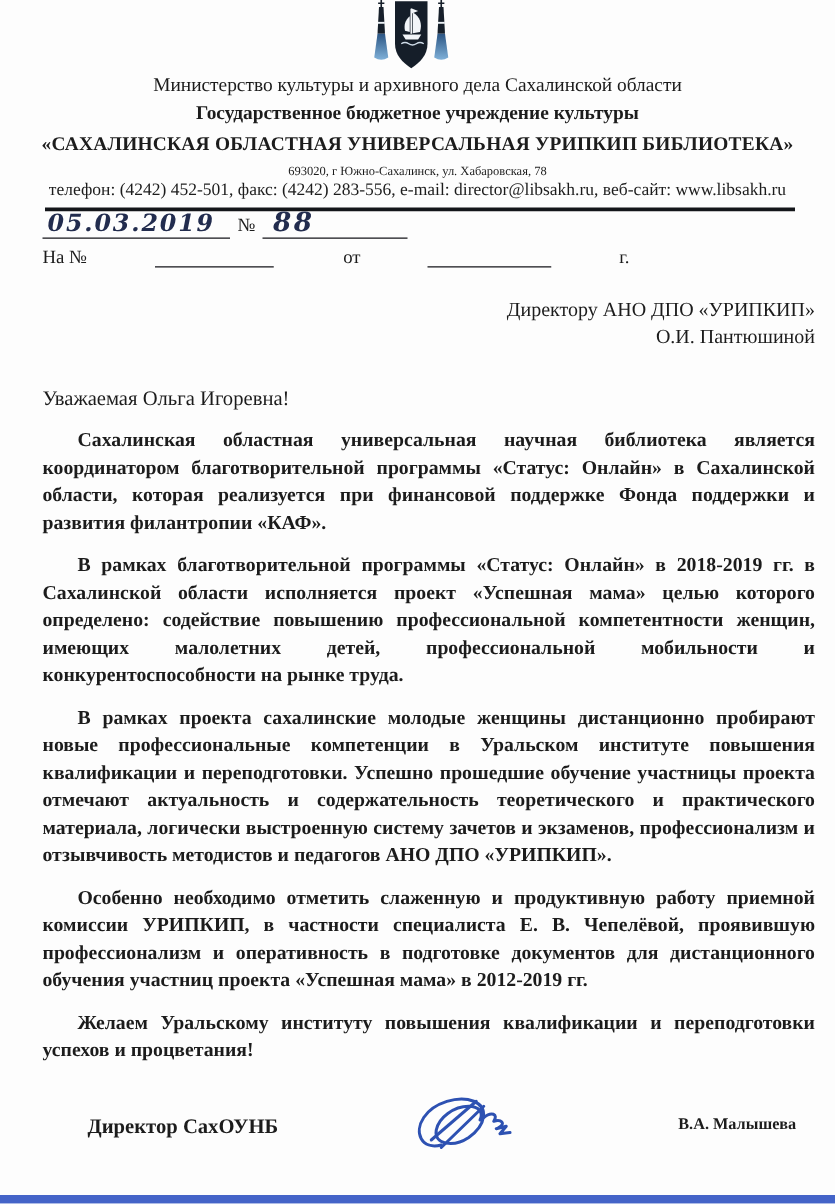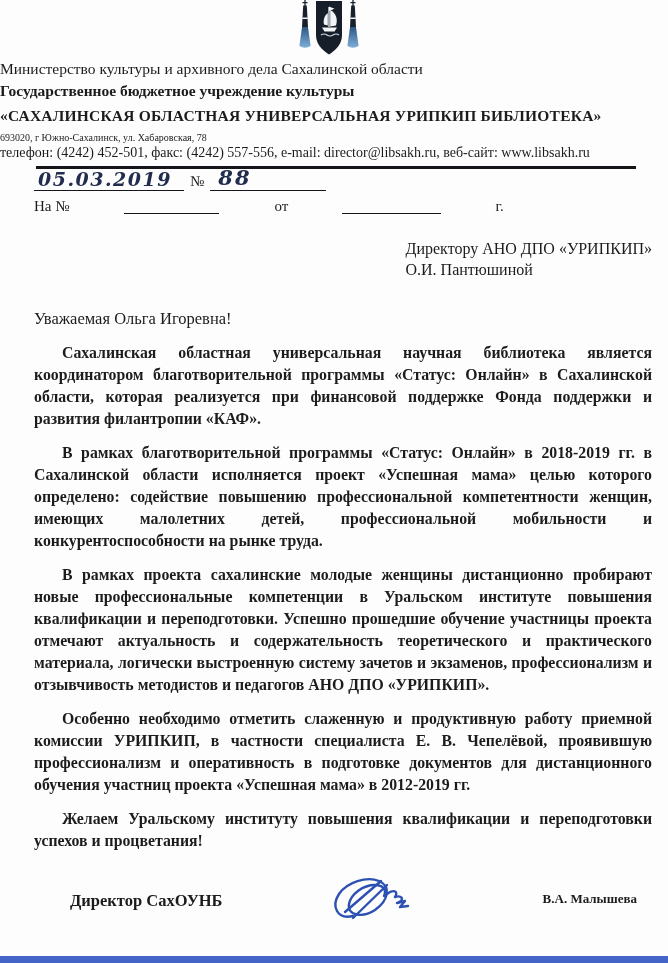--- a/index.html
+++ b/index.html
@@ -7,21 +7,21 @@
     position: relative;
     width: 668px;
     height: 963px;
     background: #fdfdfd;
     font-family: "Liberation Serif", "DejaVu Serif", serif;
     color: #1c1c1c;
     overflow: hidden;
   }
 
   
-  .letterhead { position: absolute; top: 0; left: 0; right: 0; }
+  .letterhead { position: absolute; top: 0; left: 0; right: 0; text-align: center; }
   .emblem { width: 64px; height: 58px; margin: 0 auto; position: relative; left: -5px; }
   .h-ministry { font-size: 15.5px; margin-top: 2px; }
   .h-orgtype  { font-size: 15.5px; font-weight: bold; margin-top: 4px; }
   .h-orgname  { font-size: 15.5px; font-weight: bold; margin-top: 7px; letter-spacing: 0.2px; }
   .h-address  { font-size: 10px; margin-top: 7px; }
   .h-contacts { font-size: 14px; margin-top: 2px; }
 
   .rule {
     position: absolute; top: 166px; left: 36px; width: 600px; height: 3px;
     background: #14161a;
@@ -43,21 +43,21 @@
   .hw-num-cell { width: 108px; border-bottom: 1.6px solid #15151a; padding-left: 8px; }
   .hw-num-cell .hw { font-size: 21px; letter-spacing: 2px; }
   .ref-row2 { margin-top: 6px; display: flex; align-items: flex-end; height: 18px; gap: 48px; }
   .blank { border-bottom: 1.6px solid #15151a; display: inline-block; }
   .blank-1 { width: 95px; margin: 0 8px 1px 6px; }
   .blank-2 { width: 99px; margin: 0 6px 1px 6px; }
 
   
   .addressee {
     position: absolute; top: 238px; right: 16px;
-    text-align: left; font-size: 16px; line-height: 21px; margin-left: 12px;
+    text-align: right; font-size: 16px; line-height: 21px; margin-left: 12px;
   }
 
   
   .content { position: absolute; top: 309px; left: 34px; right: 16px; }
   .salutation { text-align: left; font-size: 16.5px; margin-bottom: 13px; }
   .content p {
     margin: 0 0 12px 0;
     font-size: 15.8px;
     line-height: 22px;
     text-align: justify;
@@ -113,21 +113,21 @@
           <path d="M11.8 12 C8 15 7 19.5 8 23.5 L11.8 24.5 Z" fill="#f2f5f8"></path>
           <path d="M6 26.5 H21 L18.5 30.5 H8.5 Z" fill="#f2f5f8"></path>
           <path d="M5 34 q3 -2 6 0 t6 0 t6 0" stroke="#cfdce8" stroke-width="1.2" fill="none"></path>
         </g>
       </svg>
     </div>
     <div class="h-ministry">Министерство культуры и архивного дела Сахалинской области</div>
     <div class="h-orgtype">Государственное бюджетное учреждение культуры</div>
     <div class="h-orgname">«САХАЛИНСКАЯ ОБЛАСТНАЯ УНИВЕРСАЛЬНАЯ УРИПКИП БИБЛИОТЕКА»</div>
     <div class="h-address">693020, г Южно-Сахалинск, ул. Хабаровская, 78</div>
-    <div class="h-contacts">телефон: (4242) 452-501, факс: (4242) 557-556, e-mail: director@libsakh.ru, веб-сайт: www.libsakh.ru</div>
+    <div class="h-contacts">телефон: (4242) 452-501, факс: (4242) 283-556, e-mail: director@libsakh.ru, веб-сайт: www.libsakh.ru</div>
   </div>
 
   <div class="rule"></div>
 
   <div class="ref">
     <div class="ref-row1">
       <span class="hw-date-cell"><span class="hw" style="color: rgb(34, 44, 78);">05.03.2019</span></span>
       <span class="no-sign">№</span>
       <span class="hw-num-cell"><span class="hw" style="color: rgb(34, 44, 78);">88</span></span>
     </div>

